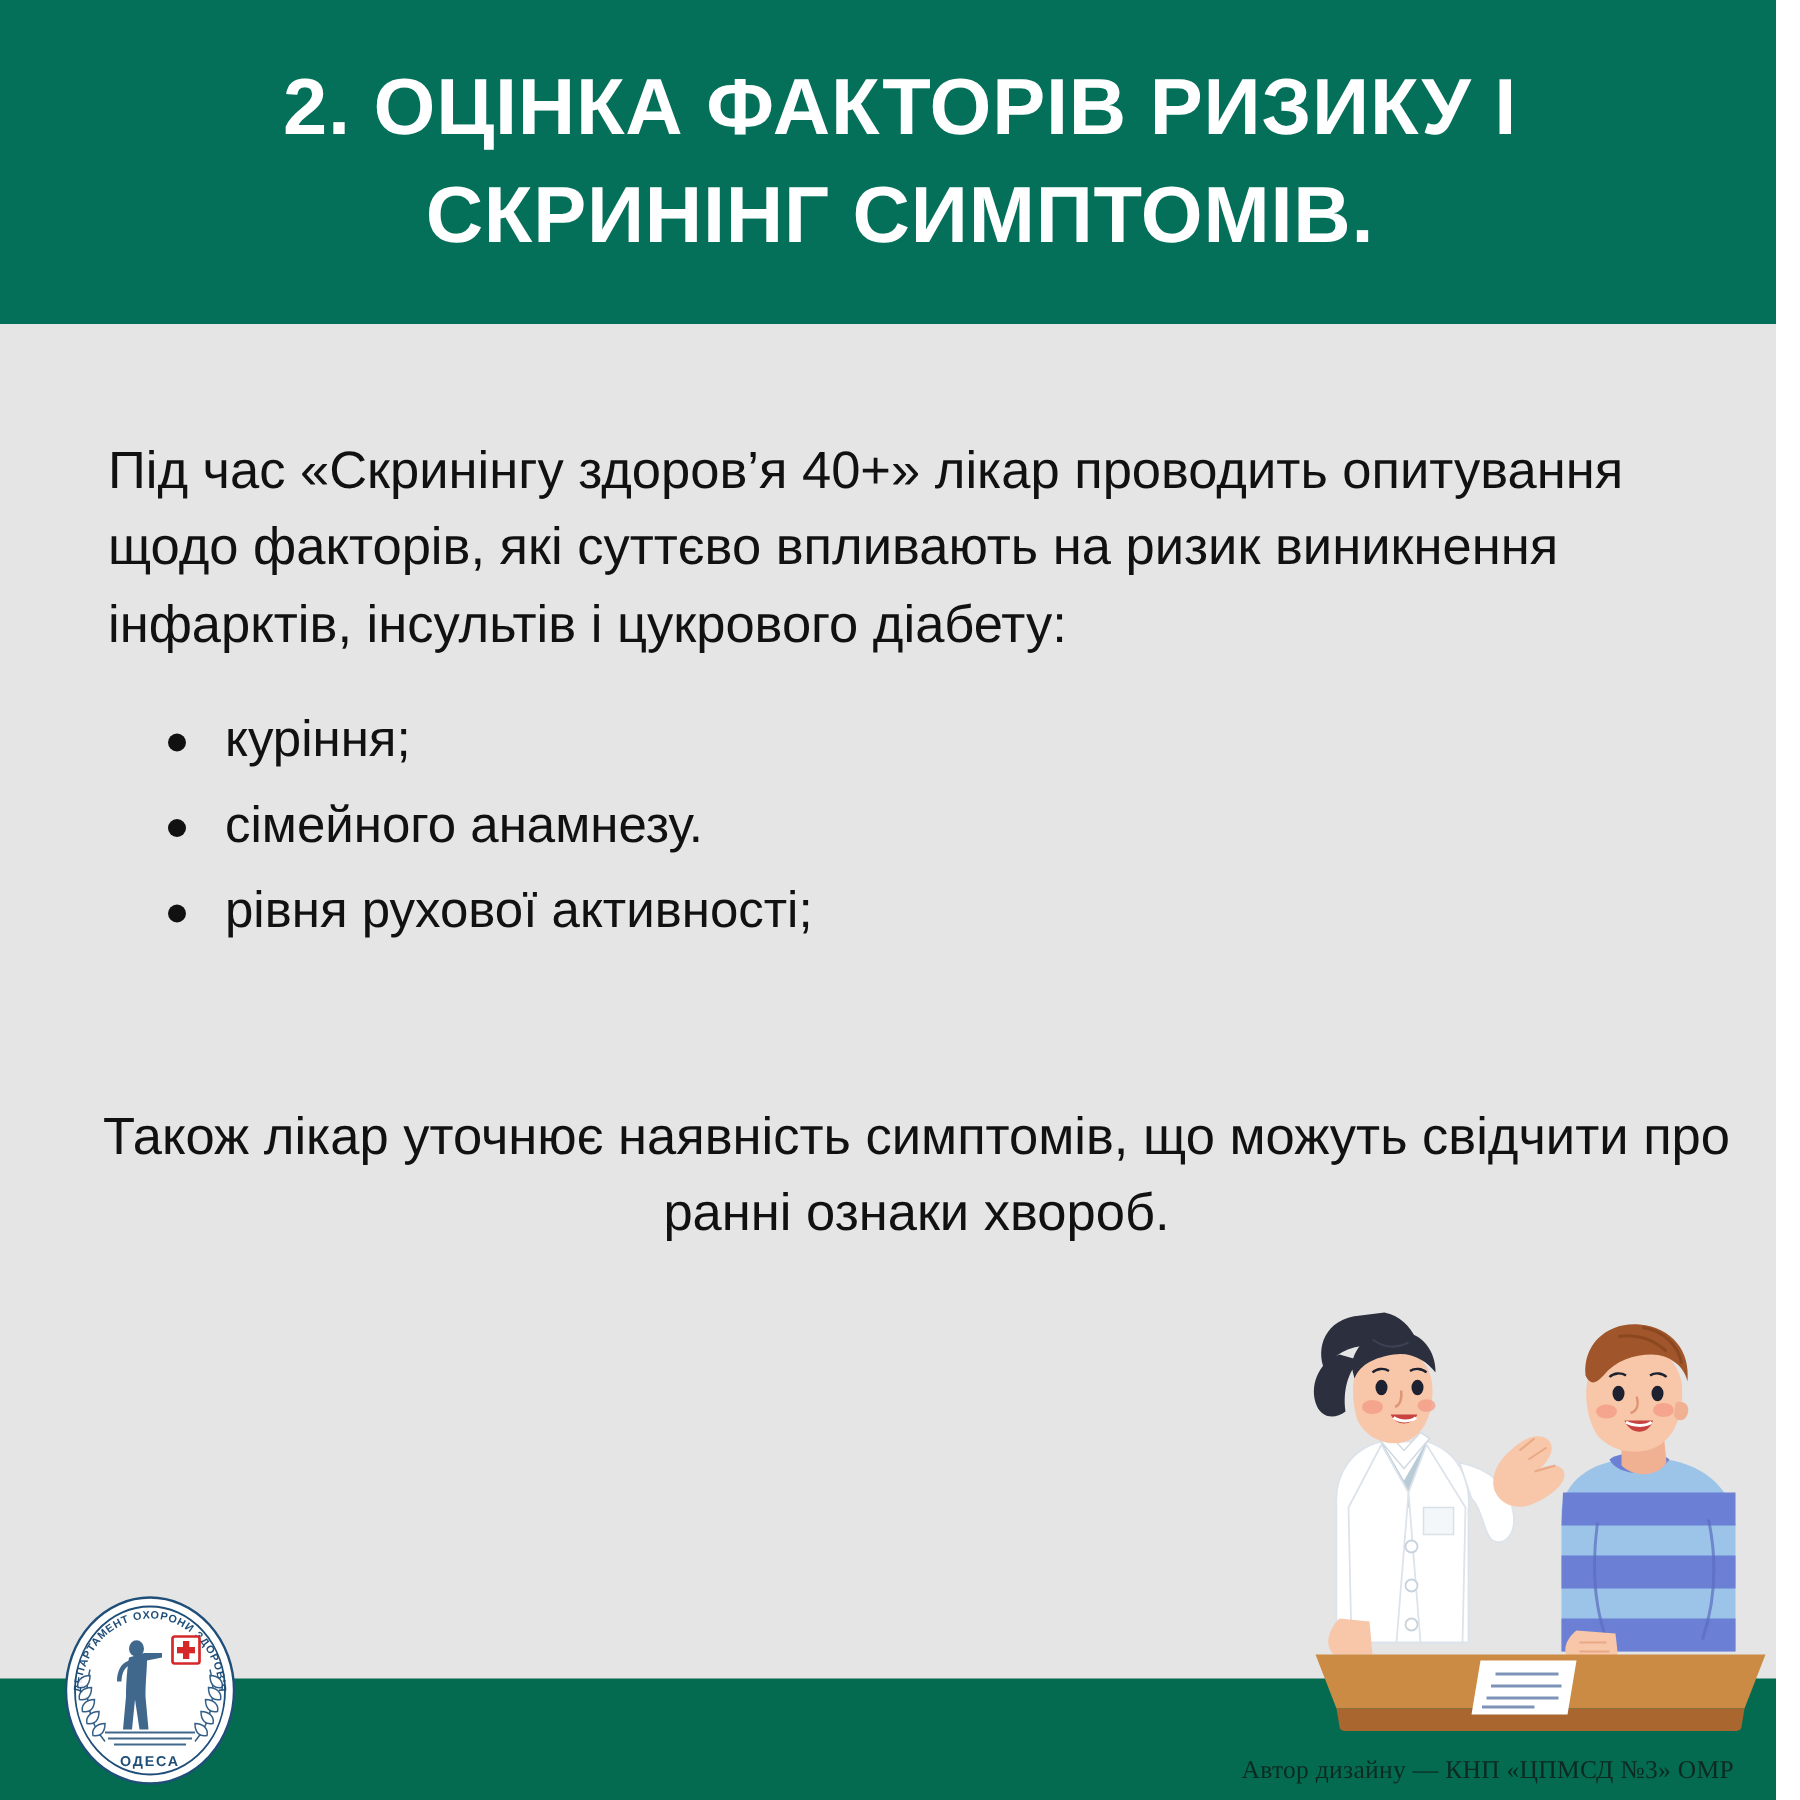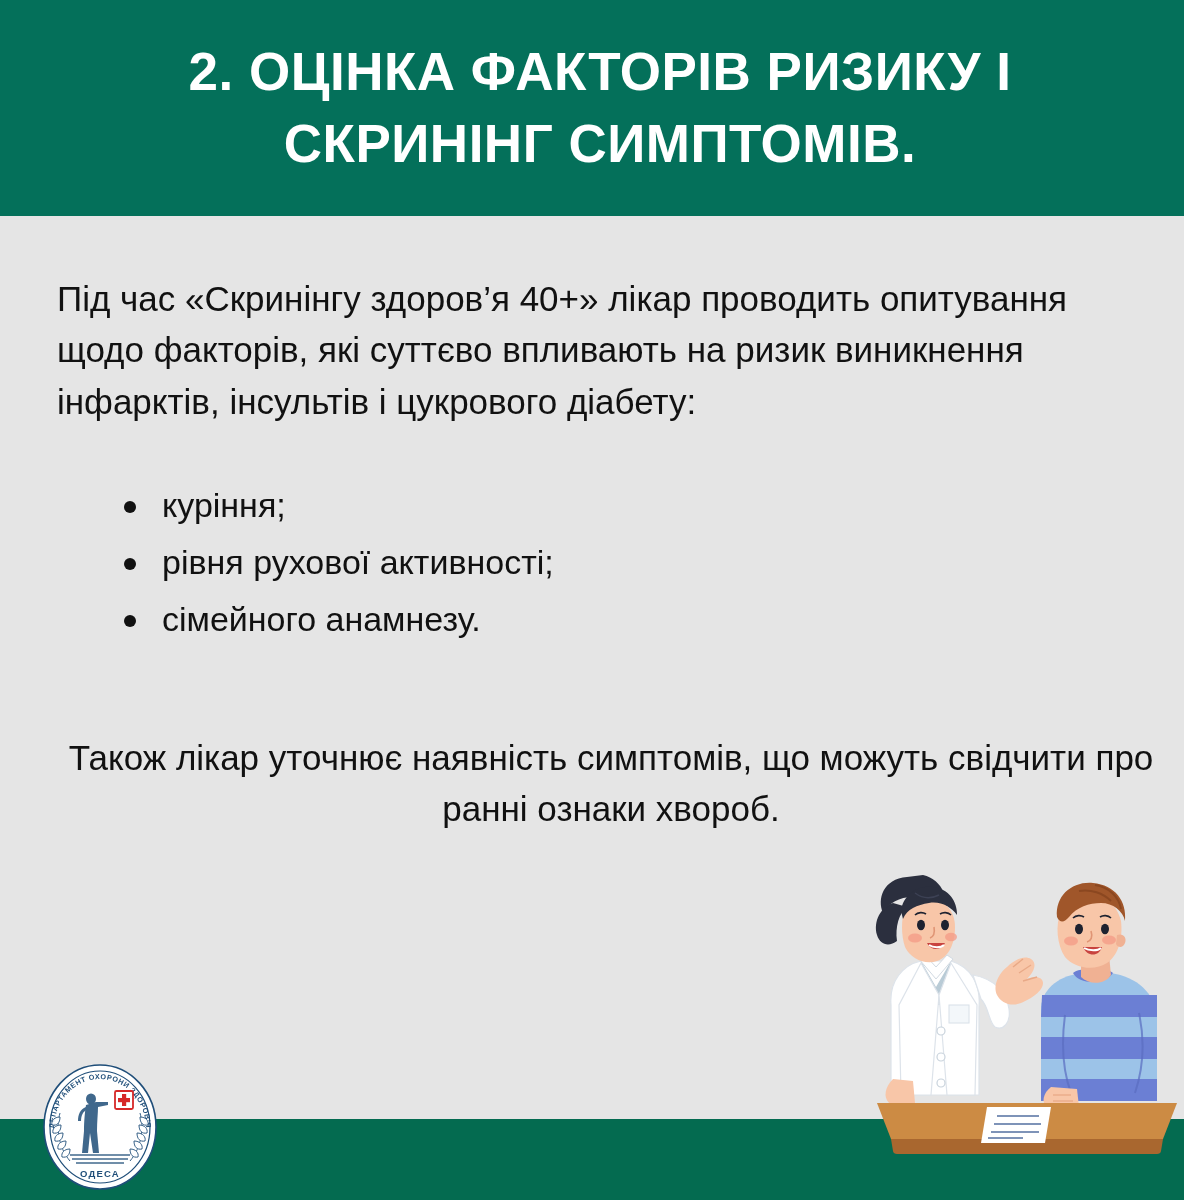--- a/index.html
+++ b/index.html
@@ -44,25 +44,25 @@
     position: absolute;
     left: 56px;
     top: 272px;
     width: 1100px;
   }
   .intro-paragraph {
     color: #111111;
     font-size: 35px;
     line-height: 1.47;
     font-weight: 400;
-    margin: 1px;
+    margin: 16px;
   }
   .factor-list {
     list-style: none;
-    margin: 12px;
+    margin: 0;
     padding: 0;
     position: absolute;
     left: 32px;
     top: 204px;
     width: 900px;
   }
   .factor-list li {
     position: relative;
     padding-left: 62px;
     color: #111111;
@@ -144,25 +144,25 @@
 
     <p class="intro-paragraph">Під час «Скринінгу здоров’я 40+» лікар проводить опитування щодо факторів, які суттєво впливають на ризик виникнення інфарктів, інсультів і цукрового діабету:</p>
 
     <ul class="factor-list">
       <li>
         <span class="bullet"></span>
         <span>куріння;</span>
       </li>
       <li>
         <span class="bullet"></span>
-        <span>рівня рухової активності;</span>
+        <span>сімейного анамнезу.</span>
       </li>
       <li>
         <span class="bullet"></span>
-        <span>сімейного анамнезу.</span>
+        <span>рівня рухової активності;</span>
       </li>
     </ul>
 
     <p class="closing-paragraph">Також лікар уточнює наявність симптомів, що можуть свідчити про ранні ознаки хвороб.</p>
   </div>
 
   <div class="footer-band"></div>
 
   <div class="logo-wrap">
     <svg class="logo-svg" width="128" height="140" viewBox="0 0 128 140">
@@ -325,14 +325,15 @@
             <line x1="142" y1="261" x2="184" y2="261"></line>
             <line x1="139" y1="269" x2="186" y2="269"></line>
             <line x1="136" y1="277" x2="184" y2="277"></line>
             <line x1="133" y1="283" x2="168" y2="283"></line>
           </g>
         </g>
       </g>
     </svg>
   </div>
 
+  <div class="credit-text">Автор дизайну — КНП «ЦПМСД №3» ОМР</div>
 
 </div>
 
 </body></html>

